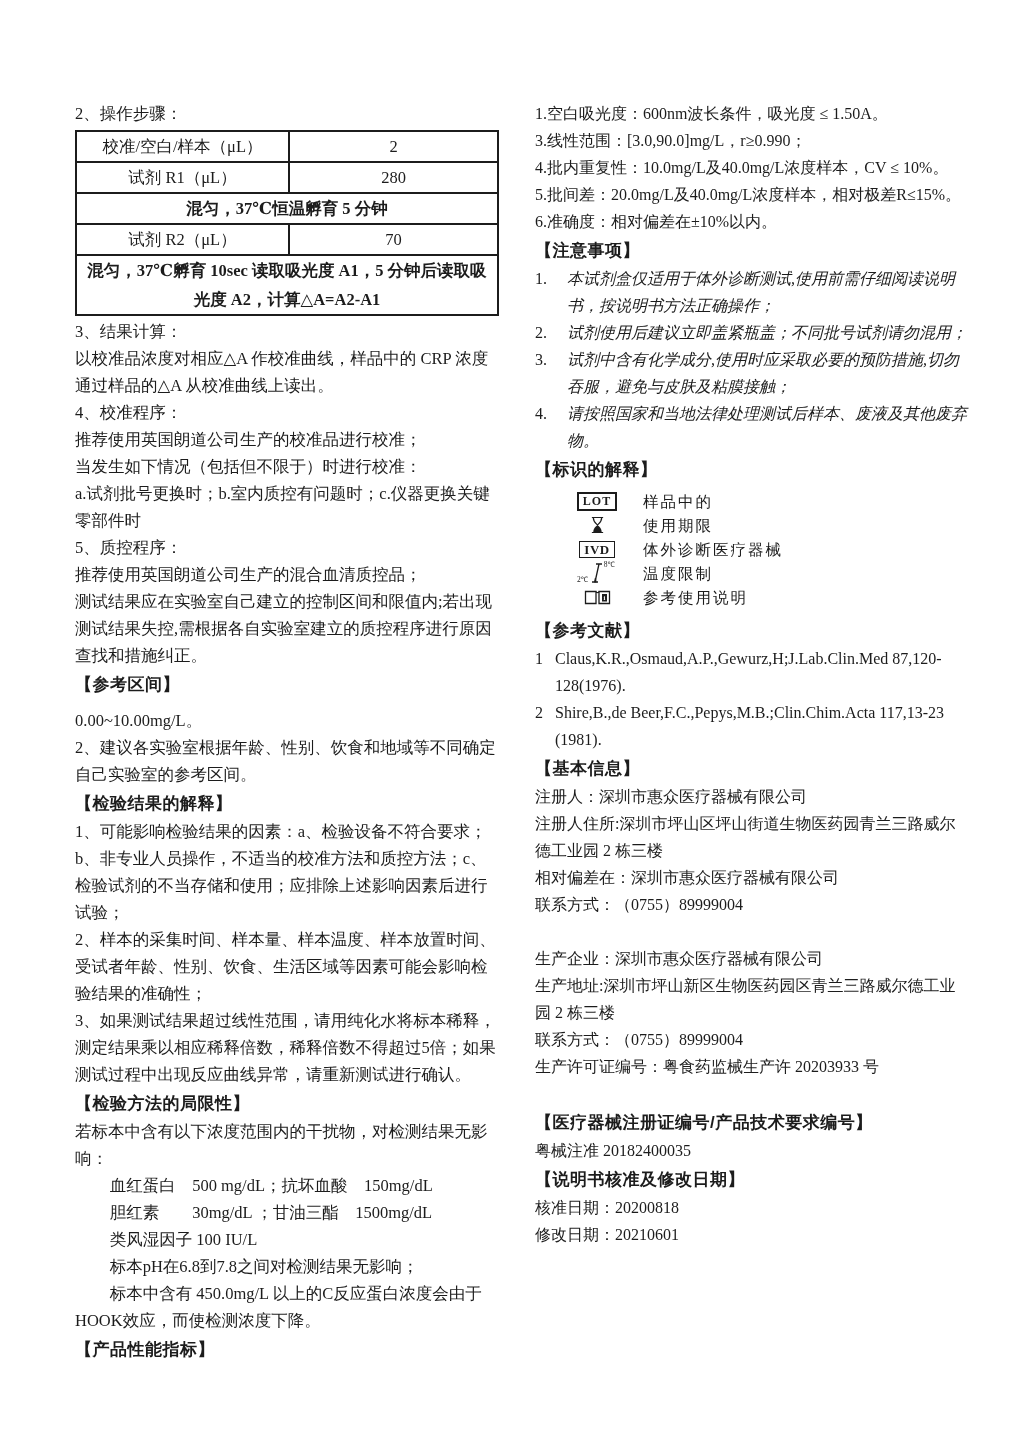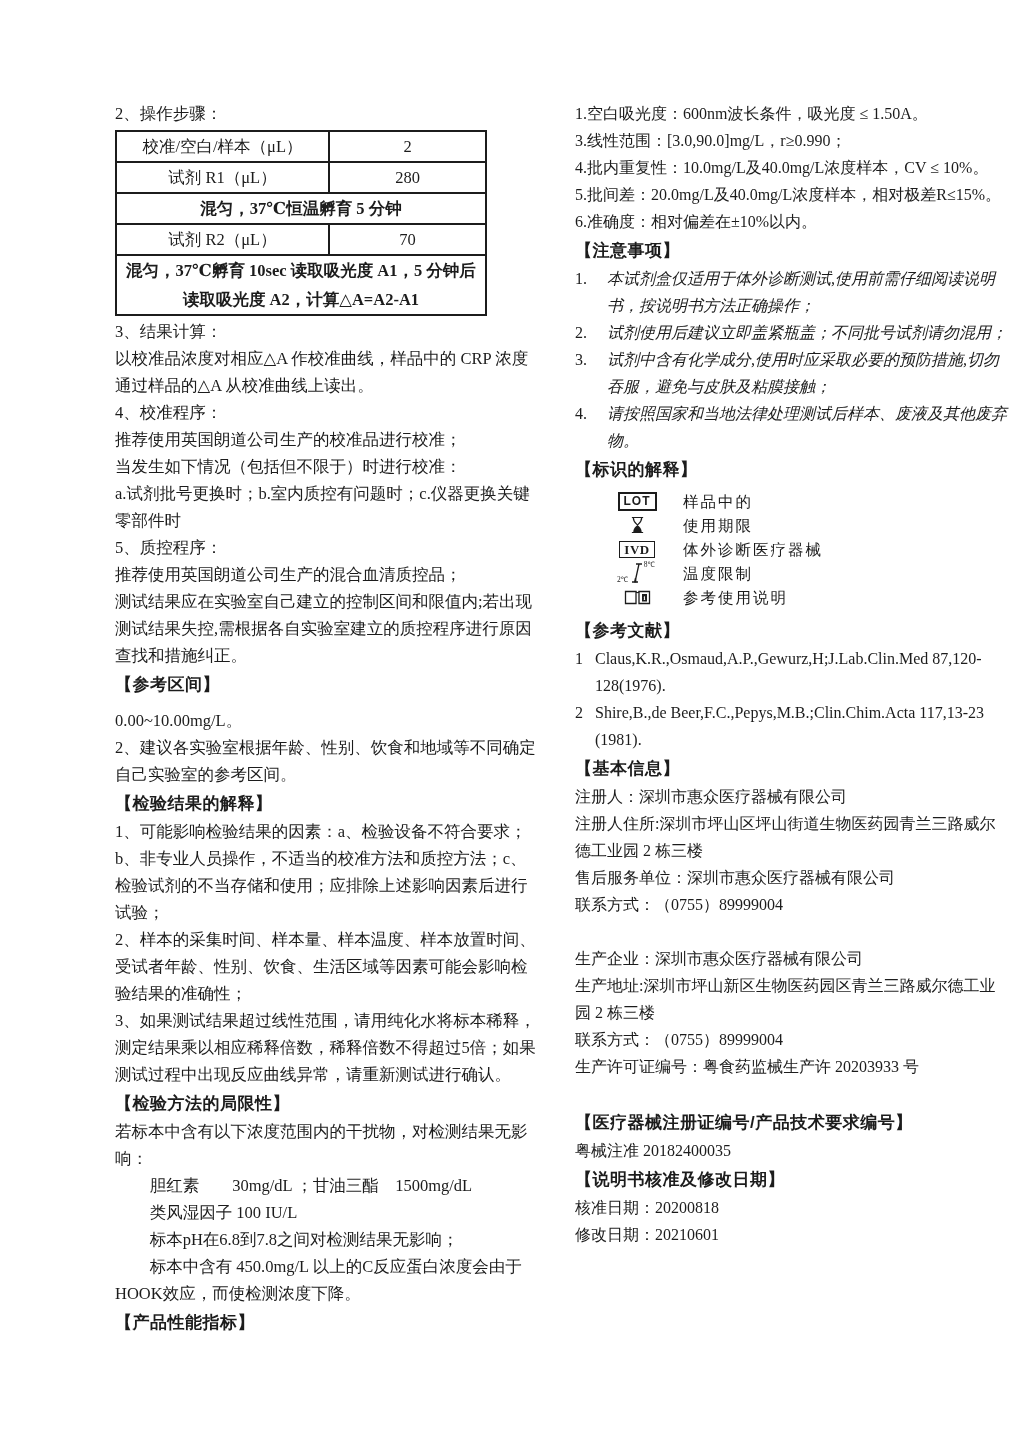--- a/index.html
+++ b/index.html
@@ -5,37 +5,37 @@
 <style>
   html,body{margin:0;padding:0;background:#ffffff;}
   .page{
     position:relative;
     width:1024px;height:1448px;
     background:#ffffff;
     color:#1c1c1c;
     font-family:"Liberation Serif","DejaVu Serif",serif;
     overflow:hidden;
   }
-  .col{position:absolute;top:100px;margin-left:40px;}
+  .col{position:absolute;top:100px;}
   .col-left{left:75px;width:424px;font-size:16.5px;line-height:27px;}
   .col-right{left:535px;width:436px;font-size:16px;line-height:27px;}
 
   .p{margin:0;}
   .heading{
     font-family:"Liberation Sans","DejaVu Sans",sans-serif;
     font-weight:bold;font-size:17px;margin:2px 0 1px 0;
     letter-spacing:0.5px;
   }
   .indent{text-indent:2.1em;}
   .gap{margin-top:9px;}
   .spacer{height:27px;}
 
   
   .optable{
-    width:372px;border:2px solid #1c1c1c;margin:3px 0 2px 0;
+    width:424px;border:2px solid #1c1c1c;margin:3px 0 2px 0;
     box-sizing:border-box;text-align:center;
   }
   .trow{display:flex;border-top:2px solid #1c1c1c;}
   .trow:first-child{border-top:none;}
   .cell-l{width:213px;flex:none;border-right:2px solid #1c1c1c;line-height:29px;box-sizing:border-box;}
   .cell-r{flex:1;line-height:29px;}
   .cell-span{width:100%;line-height:29px;padding:0 8px;box-sizing:border-box;text-align:center;font-weight:bold;}
 
   
   .listrow{display:flex;margin:0;}
@@ -47,21 +47,21 @@
   .refrow .num{width:20px;flex:none;}
   .refrow .txt{flex:1;}
 
   
   .symlist{margin:6px 0 8px 0;}
   .symrow{display:flex;align-items:center;height:24px;margin-left:30px;}
   .symicon{width:64px;flex:none;display:flex;justify-content:center;align-items:center;position:relative;}
   .symlabel{margin-left:14px;letter-spacing:2px;font-size:15.5px;}
   .symbox{
     display:inline-block;border:2px solid #1c1c1c;line-height:15px;
-    padding:0 4px;font-family:Liberation Sans, sans-serif;
+    padding:0 4px;font-family:Liberation Serif, serif;
     font-weight:bold;font-size:12px;letter-spacing:1px;
   }
   .symbox.ivd{
     font-family:"Liberation Serif","DejaVu Serif",serif;
     border-width:1.5px;font-size:13px;letter-spacing:0.5px;
   }
   .tempwrap{position:relative;width:40px;height:24px;}
   .tempwrap svg{position:absolute;left:13px;top:1px;}
   .templabel{position:absolute;font-size:7.5px;line-height:8px;font-family:"Liberation Serif",serif;}
   .templabel.lo{left:0;bottom:1px;}
@@ -110,20 +110,21 @@
         <p class="p">测试结果应在实验室自己建立的控制区间和限值内;若出现测试结果失控,需根据各自实验室建立的质控程序进行原因查找和措施纠正。</p>
         <p class="p heading">【参考区间】</p>
         <p class="p gap">0.00~10.00mg/L。</p>
         <p class="p">2、建议各实验室根据年龄、性别、饮食和地域等不同确定自己实验室的参考区间。</p>
         <p class="p heading">【检验结果的解释】</p>
         <p class="p">1、可能影响检验结果的因素：a、检验设备不符合要求；b、非专业人员操作，不适当的校准方法和质控方法；c、检验试剂的不当存储和使用；应排除上述影响因素后进行试验；</p>
         <p class="p">2、样本的采集时间、样本量、样本温度、样本放置时间、受试者年龄、性别、饮食、生活区域等因素可能会影响检验结果的准确性；</p>
         <p class="p">3、如果测试结果超过线性范围，请用纯化水将标本稀释，测定结果乘以相应稀释倍数，稀释倍数不得超过5倍；如果测试过程中出现反应曲线异常，请重新测试进行确认。</p>
         <p class="p heading">【检验方法的局限性】</p>
         <p class="p">若标本中含有以下浓度范围内的干扰物，对检测结果无影响：</p>
+        <p class="p indent">血红蛋白　500 mg/dL；抗坏血酸　150mg/dL</p>
         <p class="p indent">胆红素　　30mg/dL ；甘油三酯　1500mg/dL</p>
         <p class="p indent">类风湿因子 100 IU/L</p>
         <p class="p indent">标本pH在6.8到7.8之间对检测结果无影响；</p>
         <p class="p indent">标本中含有 450.0mg/L 以上的C反应蛋白浓度会由于HOOK效应，而使检测浓度下降。</p>
         <p class="p heading">【产品性能指标】</p>
       </div>
   </div>
 
   <div class="col col-right">
       <p class="p">1.空白吸光度：600nm波长条件，吸光度 ≤ 1.50A。</p>
@@ -201,21 +202,21 @@
         <span class="num">1</span>
         <span class="txt">Claus,K.R.,Osmaud,A.P.,Gewurz,H;J.Lab.Clin.Med 87,120-128(1976).</span>
       </div>
       <div class="refrow">
         <span class="num">2</span>
         <span class="txt">Shire,B.,de Beer,F.C.,Pepys,M.B.;Clin.Chim.Acta 117,13-23 (1981).</span>
       </div>
       <p class="p heading">【基本信息】</p>
       <p class="p">注册人：深圳市惠众医疗器械有限公司</p>
       <p class="p">注册人住所:深圳市坪山区坪山街道生物医药园青兰三路威尔德工业园 2 栋三楼</p>
-      <p class="p">售后服务单位：深圳市惠众医疗器械有限公司</p>
+      <p class="p">相对偏差在：深圳市惠众医疗器械有限公司</p>
       <p class="p">联系方式：（0755）89999004</p>
       <div class="spacer"></div>
       <p class="p">生产企业：深圳市惠众医疗器械有限公司</p>
       <p class="p">生产地址:深圳市坪山新区生物医药园区青兰三路威尔德工业园 2 栋三楼</p>
       <p class="p">联系方式：（0755）89999004</p>
       <p class="p">生产许可证编号：粤食药监械生产许 20203933 号</p>
       <div class="spacer"></div>
       <p class="p heading">【医疗器械注册证编号/产品技术要求编号】</p>
       <p class="p">粤械注准 20182400035</p>
       <p class="p heading">【说明书核准及修改日期】</p>

